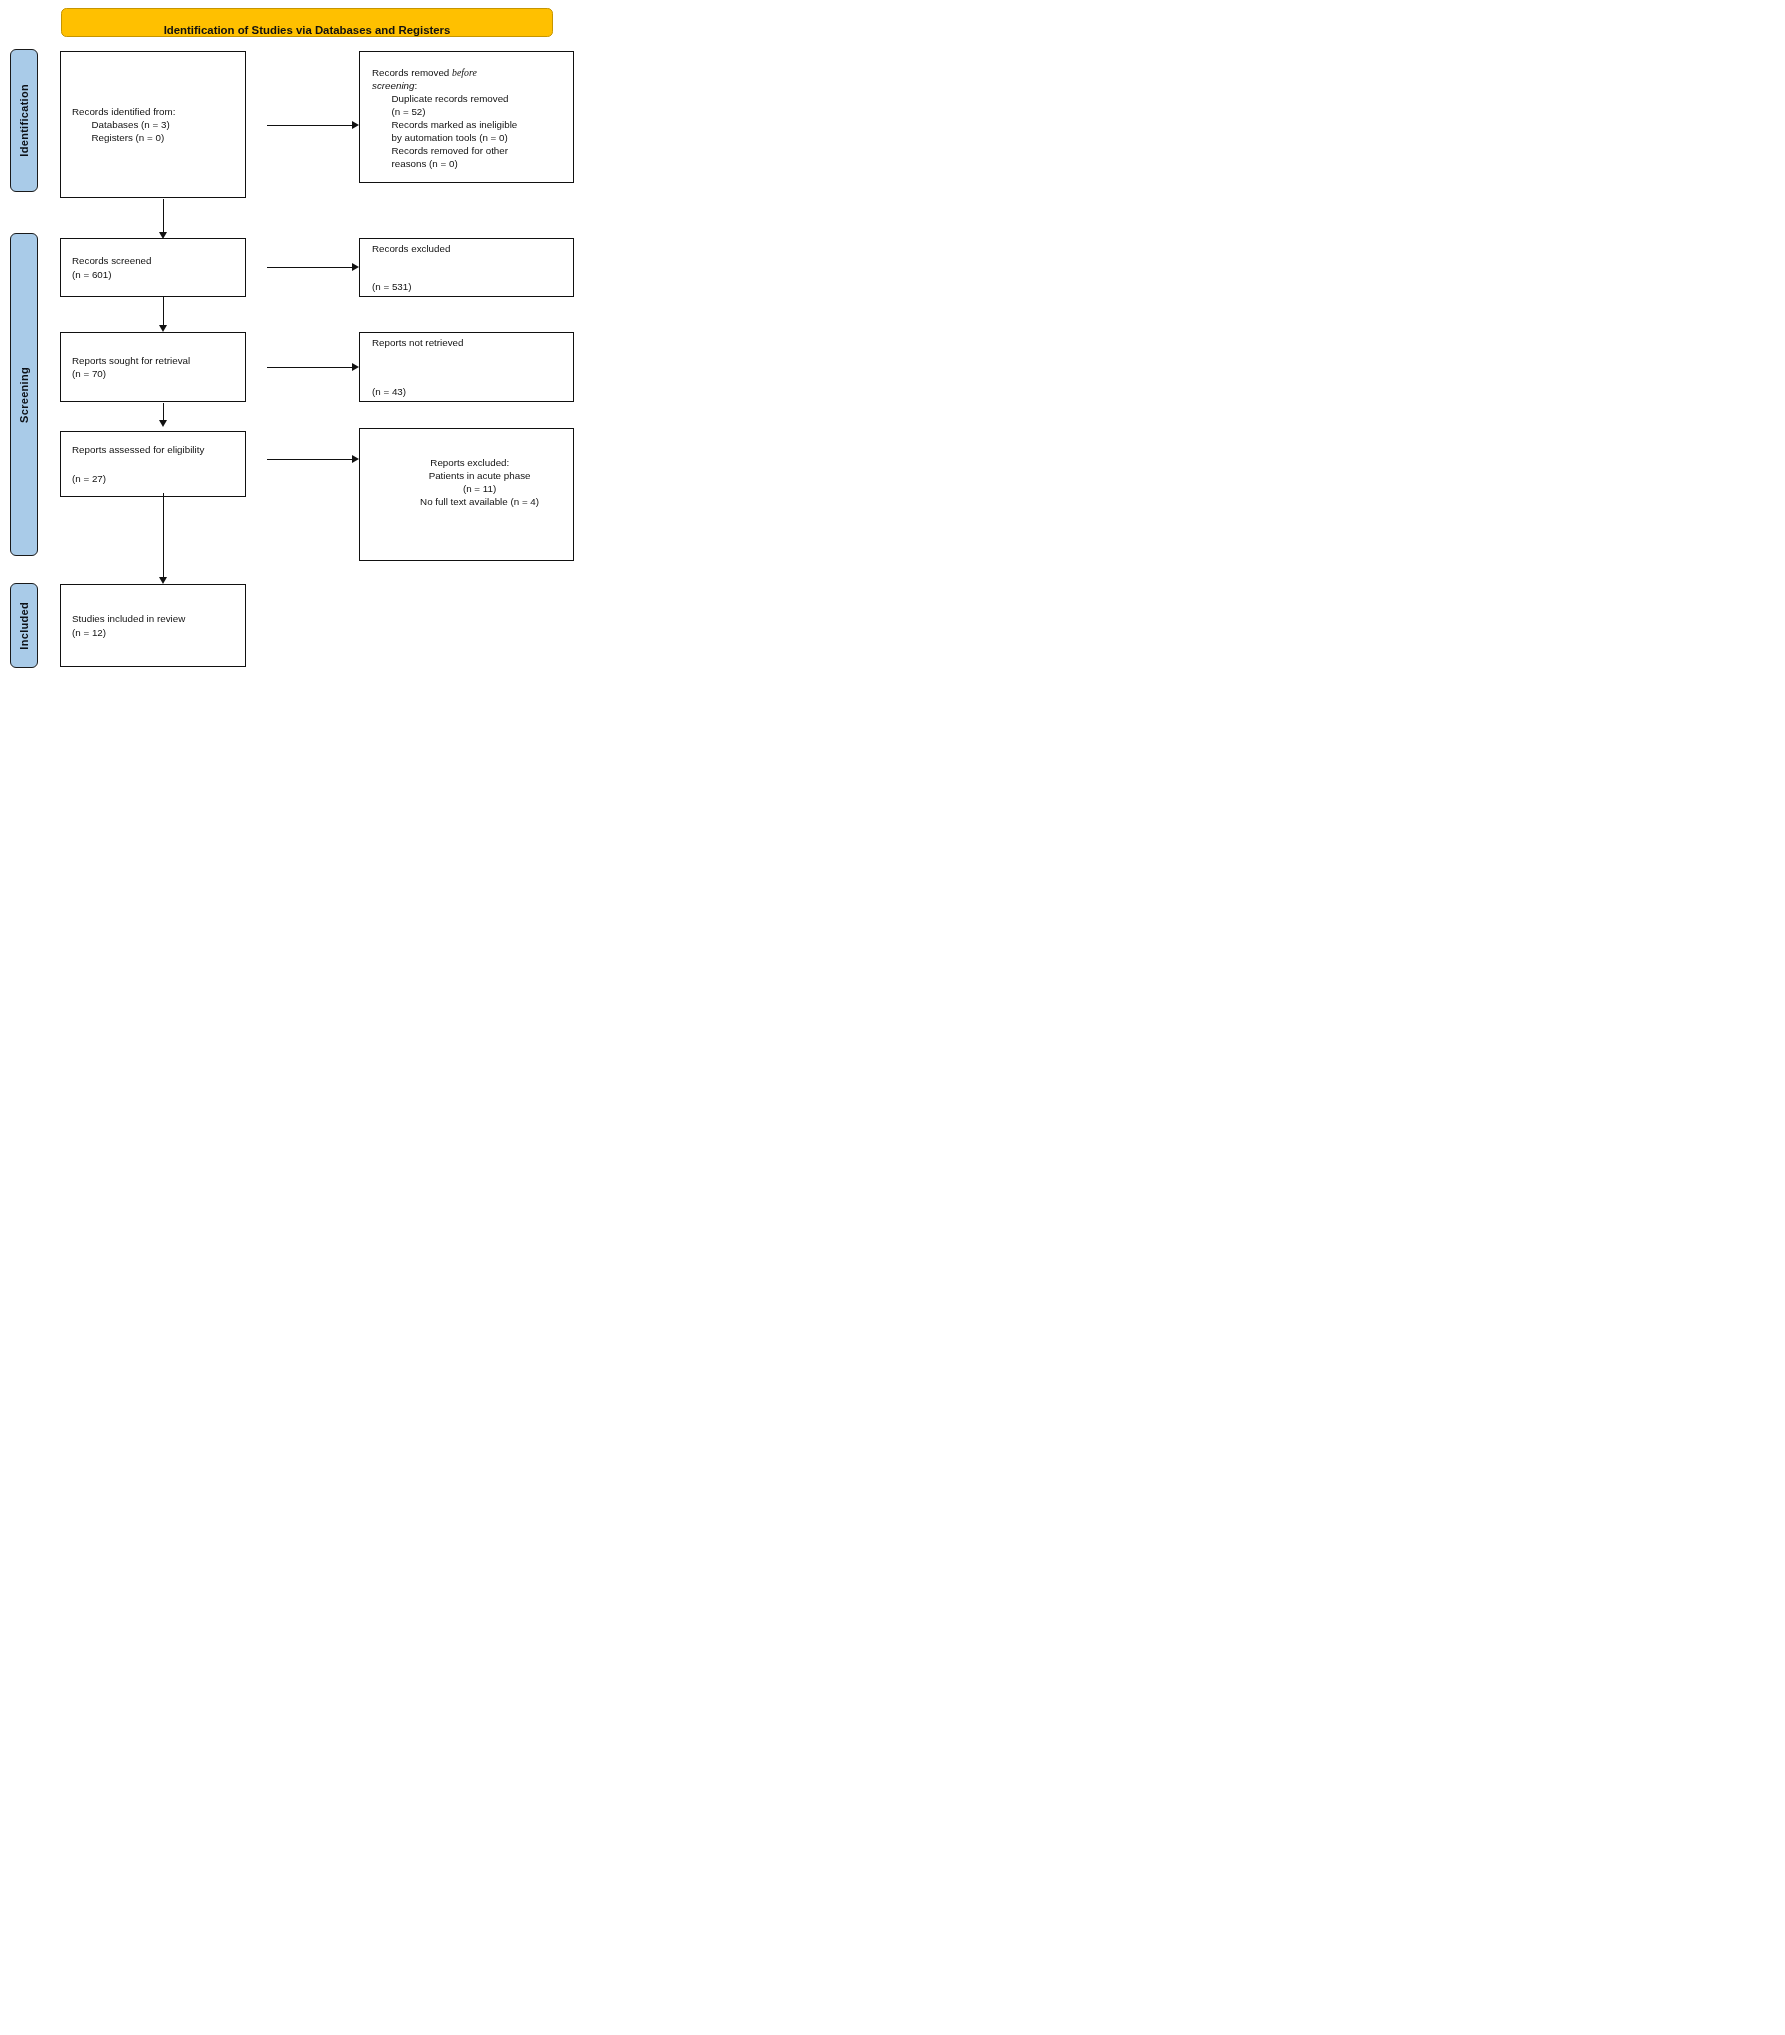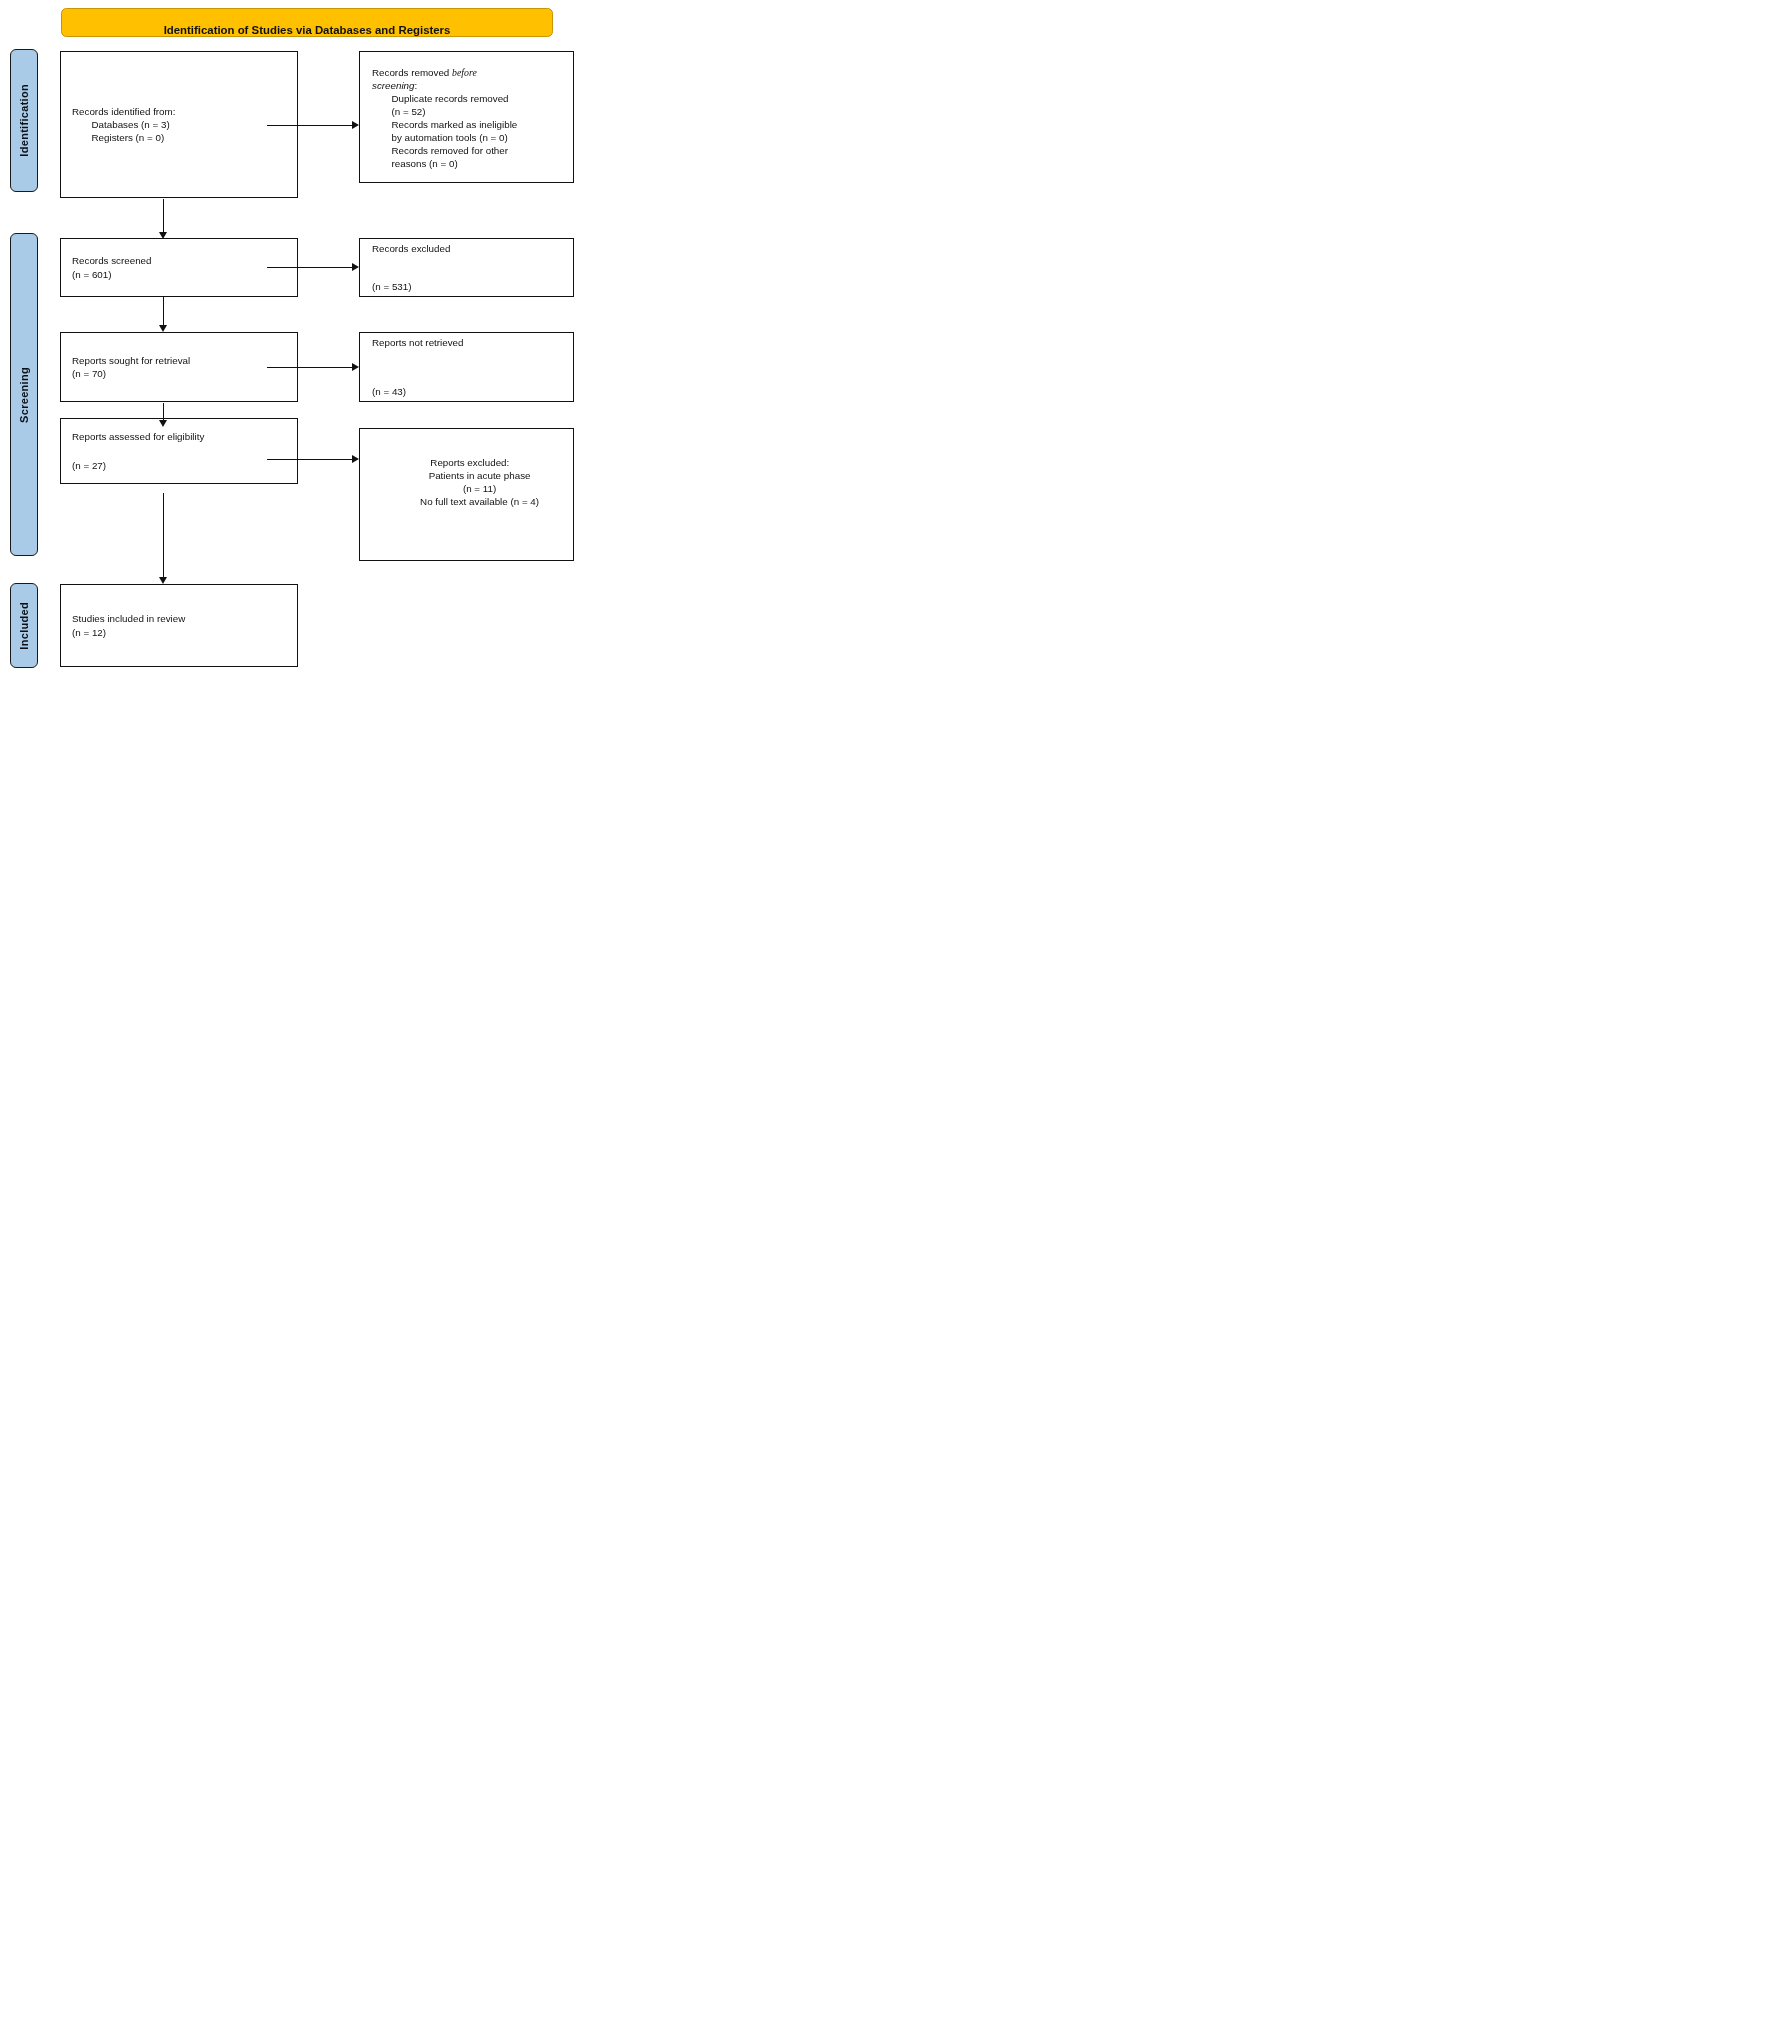--- a/index.html
+++ b/index.html
@@ -38,29 +38,29 @@
   .box {
     position: absolute; background: #fff;
     border: 1.6px solid var(--box-border, #111111);
     box-sizing: border-box;
     display: flex; flex-direction: column; justify-content: center;
     font-size: 9.8px; line-height: 1.33;
     padding: 3.3px 5.4px 3.3px 11px;
   }
   .box .line { white-space: nowrap; }
   .box .indent { padding-left: 19.5px; }
-  .col1 { left: 60px; width: 238px; }
+  .col1 { left: 60px; width: 186px; }
   .col2 { left: 359px; width: 215px; padding-left: 12px; justify-content: space-between; }
   #box-records-identified { top: 51px;  height: 147px; }
   #box-records-removed    { top: 51px;  height: 132px; justify-content: flex-start; padding-top: 14px; }
   #box-records-screened   { top: 238px; height: 59px; }
   #box-records-excluded   { top: 238px; height: 59px; }
   #box-reports-sought     { top: 332px; height: 70px; }
   #box-reports-not-retrieved { top: 332px; height: 70px; }
-  #box-reports-assessed   { top: 418px; height: 66px; gap: 15px; }
+  #box-reports-assessed   { top: 431px; height: 66px; gap: 15px; }
   #box-reports-excluded   { top: 428px; height: 133px; justify-content: flex-start; padding-top: 27px; text-align: center; }
   #box-studies-included   { top: 584px; height: 83px; }
   .it { font-style: italic; }
   .gap-left { margin-left: 0.28em; font-family: Liberation Serif, serif; }
 
   
   .h-arrow { position: absolute; height: 8.7px; left: 267px; width: 92px; }
   .h-arrow .shaft { position: absolute; left: 0; top: 3.5px; height: 1.6px; width: 86px; background: #111; }
   .h-arrow .head  { position: absolute; right: 0; top: 0; width: 0; height: 0;
                     border-top: 4.3px solid transparent; border-bottom: 4.3px solid transparent;

